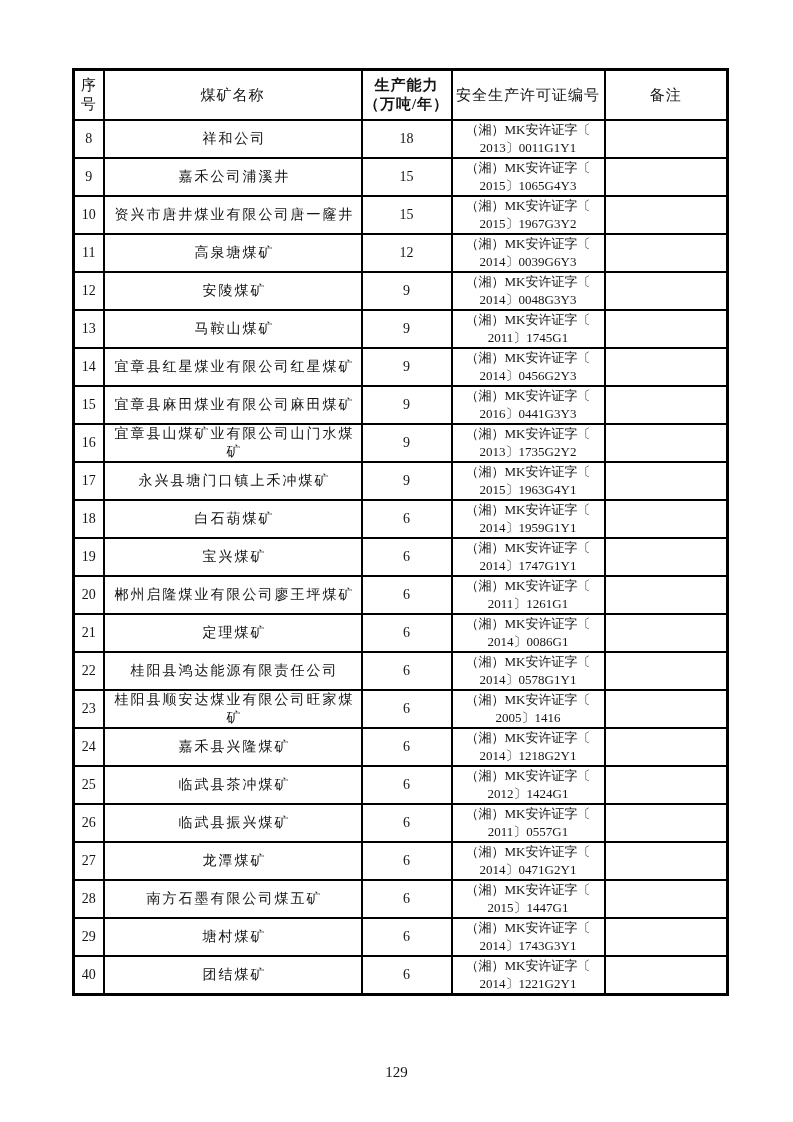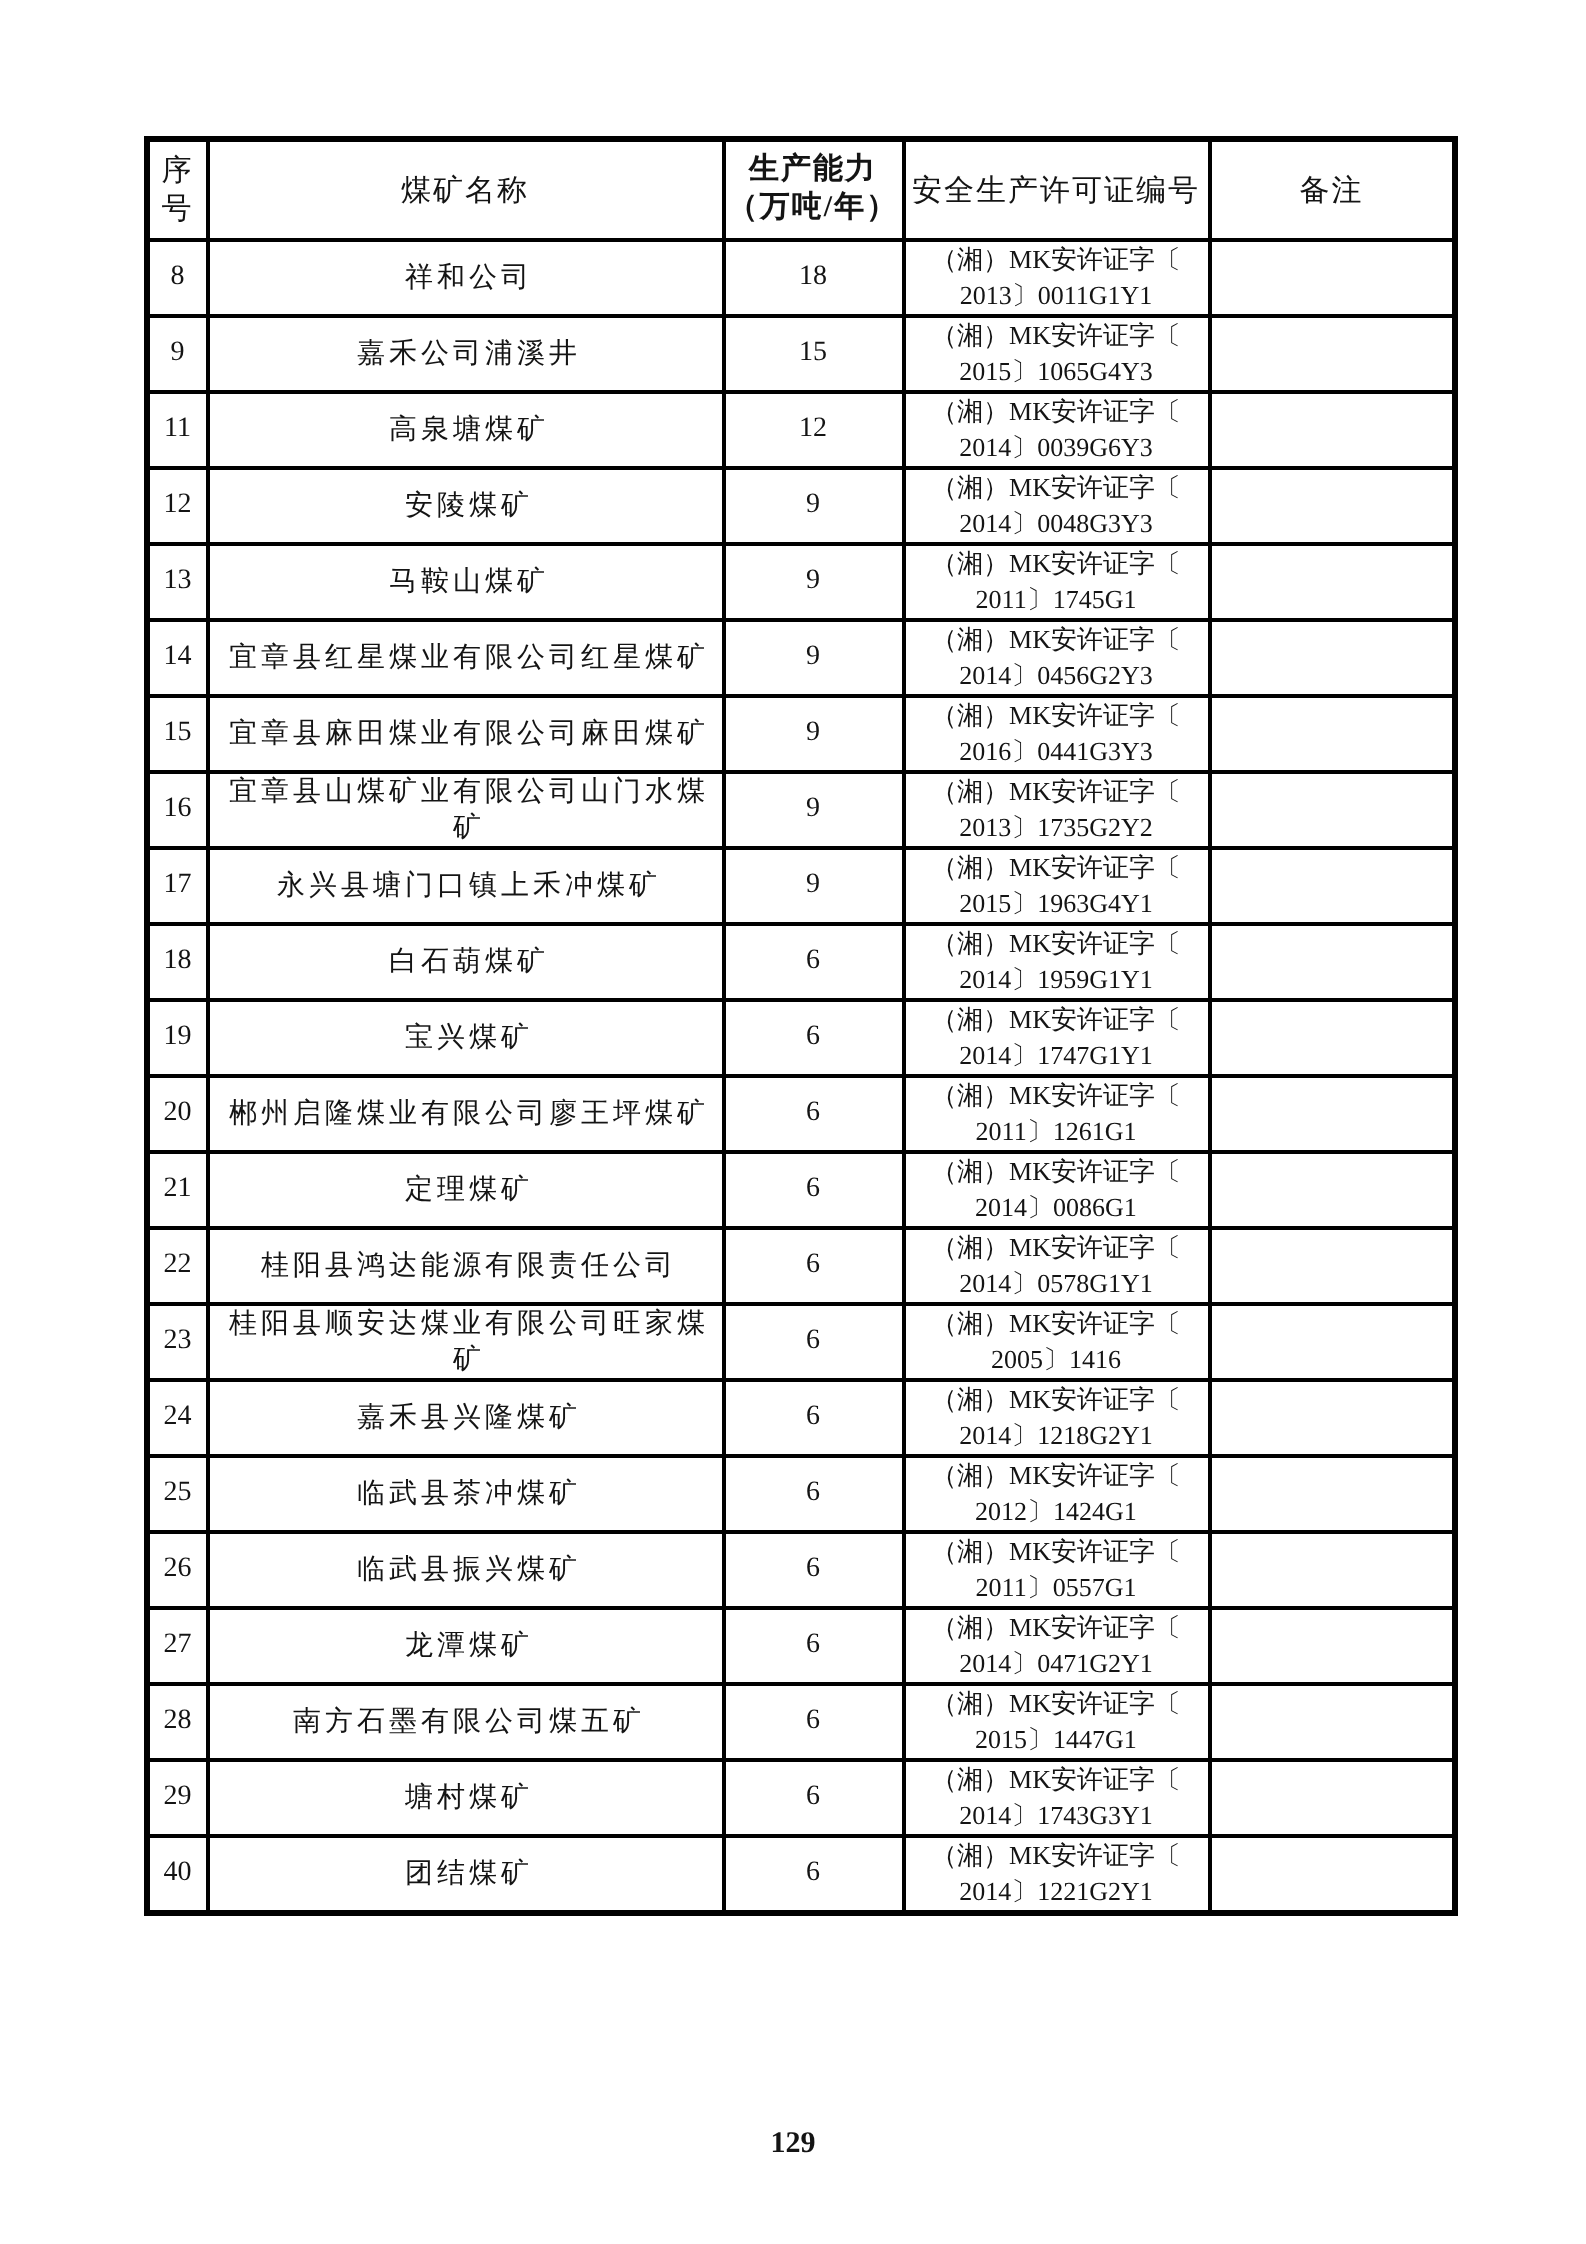--- a/index.html
+++ b/index.html
@@ -58,21 +58,20 @@
   .lic-line { display: block; }
   .hdr-line { display: block; line-height: 1.3; font-weight: bold; }
   .page-number {
     position: absolute;
     left: 0;
     top: 1064px;
     width: 100%;
     text-align: center;
     font-size: 15px;
     color: #141414;
-    font-weight: bold;
   }
 </style>
 </head>
 <body>
 
 <div class="page">
   <table class="mine-table">
     <colgroup>
       <col style="width:30px">
       <col style="width:258px">
@@ -108,20 +107,30 @@
     <td class="c-index">9</td>
     <td class="c-name">嘉禾公司浦溪井</td>
     <td class="c-cap">15</td>
     <td class="c-lic">
       <span class="lic-line">（湘）MK安许证字〔</span>
       <span class="lic-line">2015〕1065G4Y3</span>
     </td>
     <td class="c-remark"></td>
   </tr>
 
+  <tr>
+    <td class="c-index">10</td>
+    <td class="c-name">资兴市唐井煤业有限公司唐一窿井</td>
+    <td class="c-cap">15</td>
+    <td class="c-lic">
+      <span class="lic-line">（湘）MK安许证字〔</span>
+      <span class="lic-line">2015〕1967G3Y2</span>
+    </td>
+    <td class="c-remark"></td>
+  </tr>
 
   <tr>
     <td class="c-index">11</td>
     <td class="c-name">高泉塘煤矿</td>
     <td class="c-cap">12</td>
     <td class="c-lic">
       <span class="lic-line">（湘）MK安许证字〔</span>
       <span class="lic-line">2014〕0039G6Y3</span>
     </td>
     <td class="c-remark"></td>

